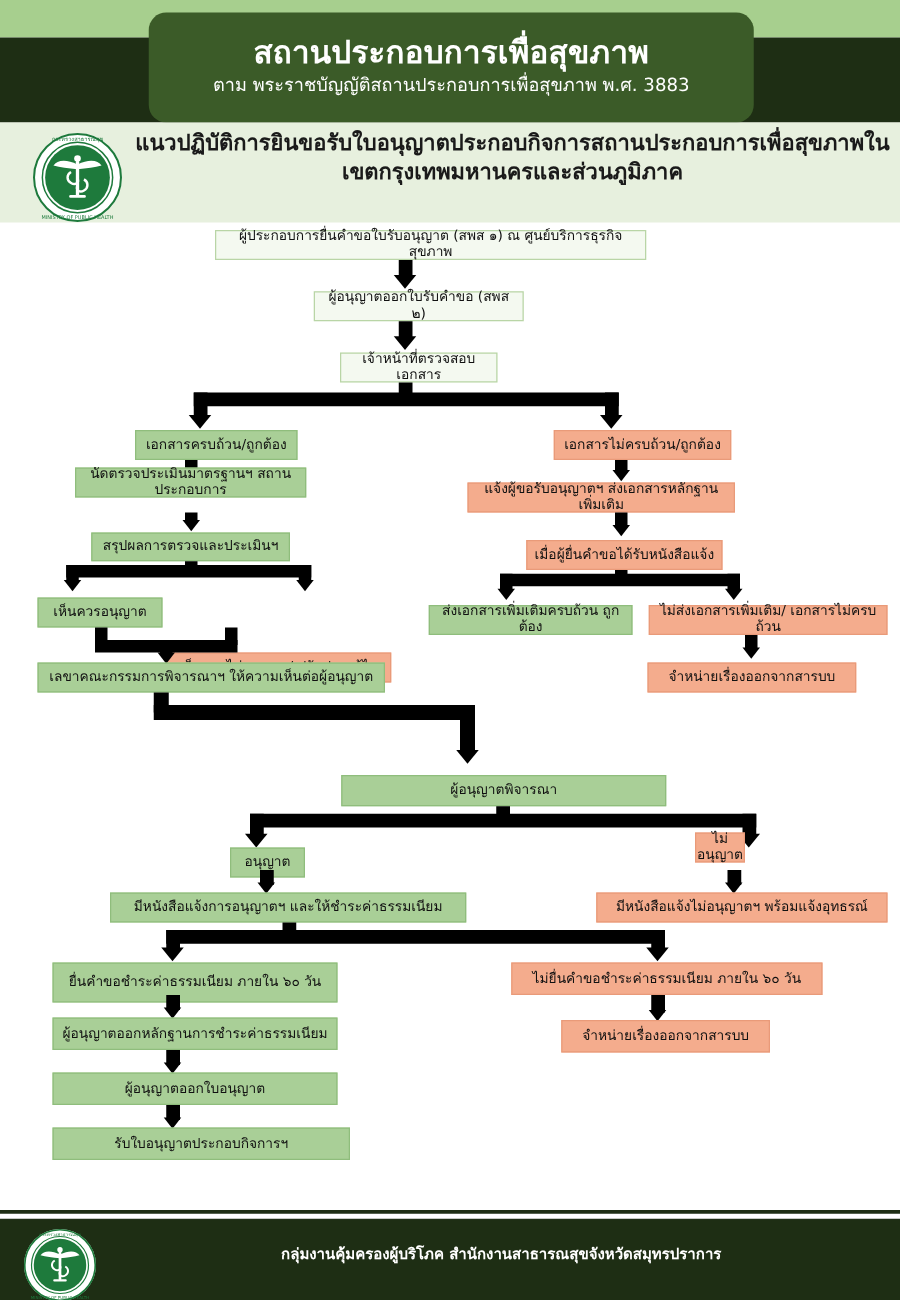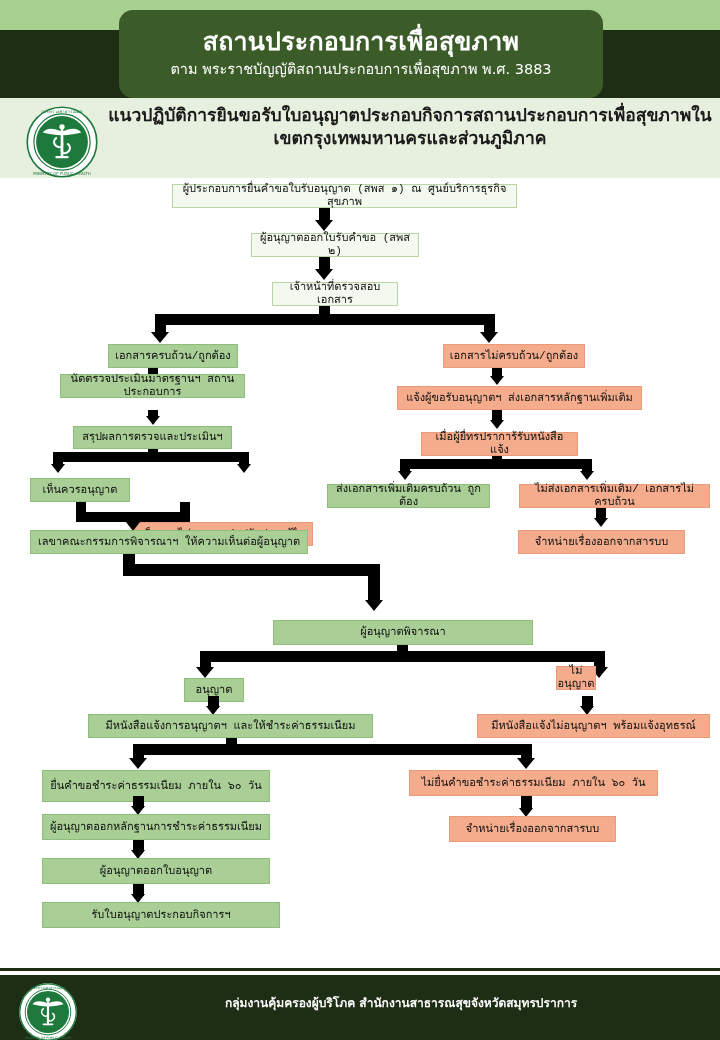--- a/index.html
+++ b/index.html
@@ -29,21 +29,21 @@
     position:absolute;left:108px;top:104px;width:604px;
     font-size:17.5px;font-weight:bold;color:#1a1a1a;line-height:1.33;text-align:center;
   }
 
   
   .emblem{position:absolute;}
   .emblem.top{left:25px;top:105px;width:74px;height:74px;}
   .emblem.bot{left:18px;top:982px;width:60px;height:60px;}
 
   
-  #flow{position:absolute;left:0;top:178px;width:720px;height:790px;font-family:Liberation Mono, monospace;}
+  #flow{position:absolute;left:0;top:178px;width:720px;height:790px;}
   .node{
     position:absolute;box-sizing:border-box;
     display:flex;align-items:center;justify-content:center;
     text-align:center;font-size:11px;line-height:1.15;color:#111111;
     padding:2px 5px;
   }
   .n-plain{background:#f4f9f0;border:1px solid #b9d5a6;}
   .n-green{background:#a9cf97;border:1px solid #8fbd7c;}
   .n-salmon{background:#f4ac8d;border:1px solid #e99a79;}
 
@@ -135,34 +135,34 @@
     </div>
 
     <div class="seg" style="left:148px;top:190px;width:10px;height:10px;"></div>
     <div class="arrow sm" style="left:146px;top:198px;"></div>
     <div class="seg" style="left:492px;top:190px;width:10px;height:10px;"></div>
     <div class="arrow sm" style="left:490px;top:198px;"></div>
 
     <div class="node n-green" style="left:60px;top:196px;width:185px;height:24px;">
       <span>นัดตรวจประเมินมาตรฐานฯ สถานประกอบการ</span>
     </div>
-    <div class="node n-salmon" style="left:397px;top:208px;width:245px;height:24px;justify-content:center;">
+    <div class="node n-salmon" style="left:374px;top:208px;width:214px;height:24px;justify-content:center;">
       <span>แจ้งผู้ขอรับอนุญาตฯ ส่งเอกสารหลักฐานเพิ่มเติม</span>
     </div>
 
     <div class="seg" style="left:148px;top:232px;width:10px;height:8px;"></div>
     <div class="arrow sm" style="left:146px;top:238px;"></div>
     <div class="seg" style="left:492px;top:232px;width:10px;height:12px;"></div>
     <div class="arrow sm" style="left:490px;top:242px;"></div>
 
     <div class="node n-green" style="left:73px;top:248px;width:159px;height:23px;">
       <span>สรุปผลการตรวจและประเมินฯ</span>
     </div>
     <div class="node n-salmon" style="left:421px;top:254px;width:157px;height:24px;">
-      <span>เมื่อผู้ยื่ทรปราการ้รับหนังสือแจ้ง</span>
+      <span>เมื่อผู้ยื่นคำขอได้รับหนังสือแจ้ง</span>
     </div>
 
     <div class="seg" style="left:148px;top:271px;width:10px;height:8px;"></div>
     <div class="seg" style="left:53px;top:274px;width:196px;height:10px;"></div>
     <div class="seg" style="left:53px;top:274px;width:10px;height:14px;"></div>
     <div class="arrow sm" style="left:51px;top:286px;"></div>
     <div class="seg" style="left:239px;top:274px;width:10px;height:14px;"></div>
     <div class="arrow sm" style="left:237px;top:286px;"></div>
 
     <div class="seg" style="left:492px;top:278px;width:10px;height:8px;"></div>
@@ -171,21 +171,21 @@
     <div class="arrow sm" style="left:398px;top:293px;"></div>
     <div class="seg" style="left:582px;top:281px;width:10px;height:14px;"></div>
     <div class="arrow sm" style="left:580px;top:293px;"></div>
 
     <div class="node n-green" style="left:30px;top:300px;width:100px;height:24px;">
       <span>เห็นควรอนุญาต</span>
     </div>
     <div class="node n-salmon" style="left:133px;top:300px;width:180px;height:24px;margin-top:44px;">
       <span>เห็นควรไม่อนุญาต/ ปรับปรุงแก้ไข</span>
     </div>
-    <div class="node n-green" style="left:327px;top:306px;width:163px;height:24px;justify-content:center;">
+    <div class="node n-green" style="left:343px;top:306px;width:163px;height:24px;justify-content:center;">
       <span>ส่งเอกสารเพิ่มเติมครบถ้วน ถูกต้อง</span>
     </div>
     <div class="node n-salmon" style="left:519px;top:306px;width:191px;height:24px;">
       <span>ไม่ส่งเอกสารเพิ่มเติม/ เอกสารไม่ครบถ้วน</span>
     </div>
 
     <div class="seg" style="left:76px;top:324px;width:10px;height:14px;"></div>
     <div class="seg" style="left:180px;top:324px;width:10px;height:14px;"></div>
     <div class="seg" style="left:76px;top:334px;width:114px;height:10px;"></div>
     <div class="seg" style="left:128px;top:334px;width:10px;height:12px;"></div>

